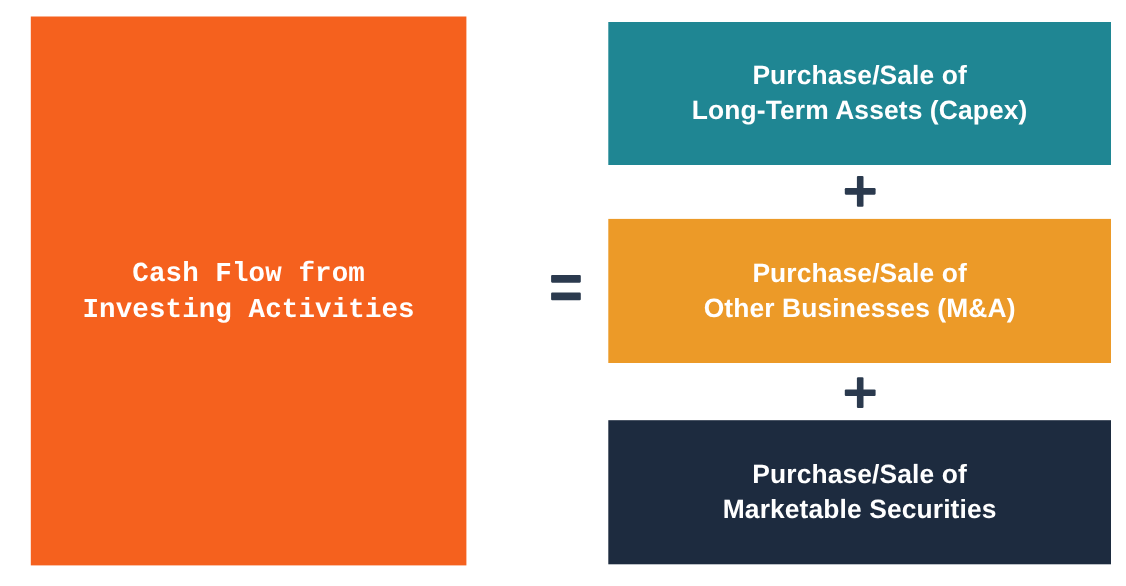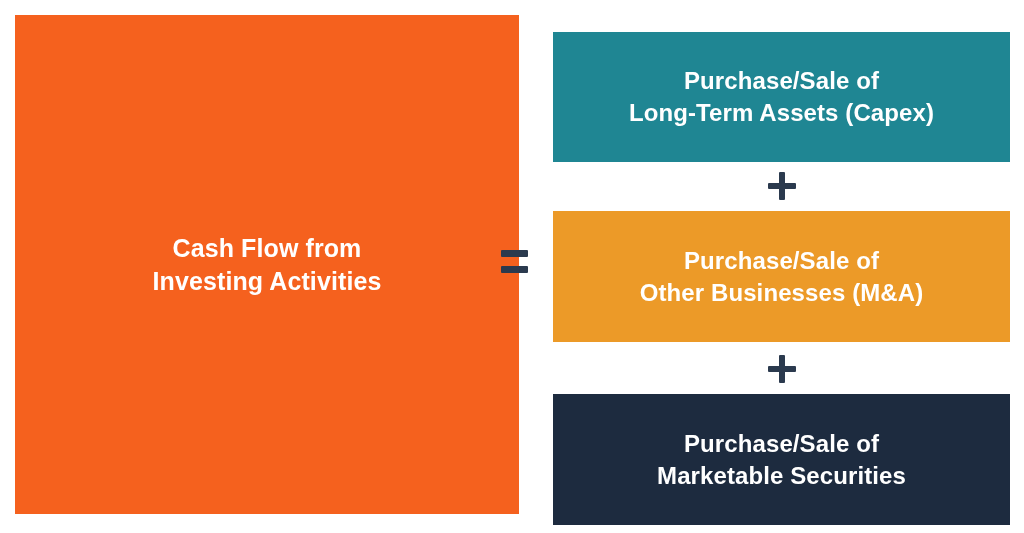--- a/index.html
+++ b/index.html
@@ -29,26 +29,27 @@
     color: #ffffff;
     font-weight: bold;
     line-height: 1.32;
     box-sizing: border-box;
     white-space: pre-line;
     letter-spacing: 0.1px;
   }
 
   
   #result-box {
-    left: 15px;
+    left: 28px;
     top: 15px;
-    width: 504px;
+    width: 396px;
     height: 499px;
     background: #F5611E;
     font-size: 25px;
+    font-family: Liberation Mono, monospace;
   }
 
   
   #equals-operator {
     position: absolute;
     left: 493px;
     top: 238px;
     width: 42px;
     height: 46px;
     display: flex;
@@ -61,21 +62,21 @@
     width: 27px;
     height: 7px;
     background: #2B3A4E;
     border-radius: 1px;
   }
 
   
   #components-stack {
     position: absolute;
     left: 553px;
-    top: 32px;
+    top: 20px;
     width: 457px;
     height: 493px;
   }
 
   #capex-box {
     left: 0;
     top: 0;
     width: 457px;
     height: 130px;
     background: #1F8693;

